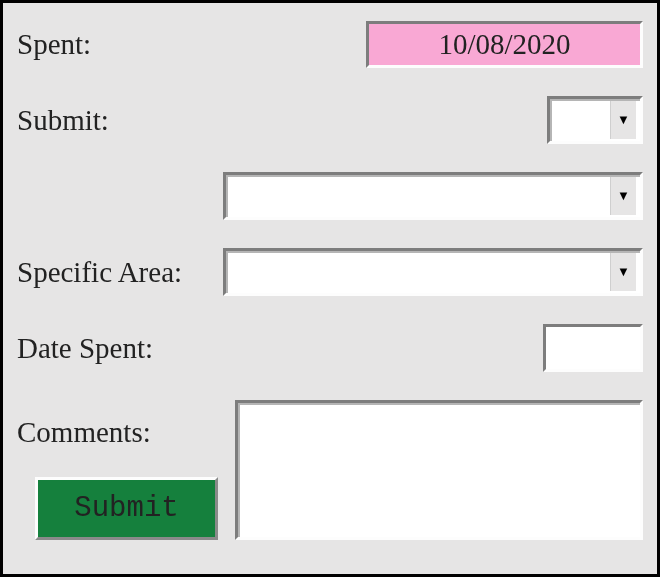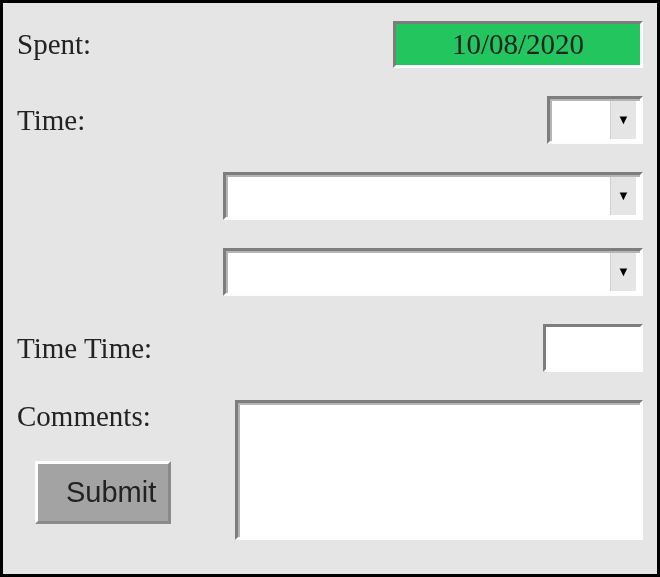--- a/index.html
+++ b/index.html
@@ -23,27 +23,27 @@
     .label {
       font-size: 29px;
       color: #222;
     }
     .spacer { flex: 1; }
 
     
     .date-input {
       font-family: "Times New Roman", Times, serif;
       font-size: 29px;
-      background: #22c55e;
+      background: #f9a8d4;
       border-top: 3px solid #7d7d7d;
       border-left: 3px solid #7d7d7d;
       border-right: 3px solid #fdfdfd;
       border-bottom: 3px solid #fdfdfd;
       padding: 4px 26px;
-      width: 250px;
+      width: 277px;
       text-align: center;
       color: #222;
     }
 
     
     .select-box {
       position: relative;
       background: #fff;
       border-top: 3px solid #7d7d7d;
       border-left: 3px solid #7d7d7d;
@@ -86,45 +86,45 @@
       height: 48px;
       width: 100px;
       font-family: inherit;
       font-size: 27px;
       padding: 0 6px;
     }
 
     
     .comments-row {
       display: flex;
-      align-items: flex-start;
+      align-items: flex-end;
     }
     .comments-left {
       width: 218px;
       display: flex;
       flex-direction: column;
       justify-content: space-between;
       padding-right: 8px;
     }
     .comments-label {
       font-size: 29px;
       color: #222;
       padding-top: 0;
     }
     .submit-btn {
-      font-family: Liberation Sans, sans-serif;
+      font-family: Liberation Mono, monospace;
       font-size: 29px;
       color: #222;
-      background: #a3a3a3;
+      background: #15803d;
       border-top: 3px solid #fdfdfd;
       border-left: 3px solid #fdfdfd;
       border-right: 3px solid #8a8a8a;
       border-bottom: 3px solid #8a8a8a;
       padding: 12px 28px;
-      width: 136px;
+      width: 183px;
       margin-left: 18px;
       margin-top: 28px;
       cursor: pointer;
     }
     .textarea {
       flex: 1;
       background: #fff;
       border-top: 3px solid #7d7d7d;
       border-left: 3px solid #7d7d7d;
       border-right: 3px solid #fdfdfd;
@@ -142,46 +142,47 @@
 
 <div class="panel">
 
   <div class="row">
     <span class="label">Spent:</span>
     <span class="spacer"></span>
     <input type="text" class="date-input" value="10/08/2020" style="">
   </div>
 
   <div class="row">
-    <span class="label">Time:</span>
+    <span class="label">Submit:</span>
     <span class="spacer"></span>
     <div class="select-box small">
       <span class="select-text"></span>
       <span class="select-arrow">▼</span>
     </div>
   </div>
 
   <div class="row">
     <span class="spacer"></span>
     <div class="select-box large">
       <span class="select-text"></span>
       <span class="select-arrow">▼</span>
     </div>
   </div>
 
   <div class="row">
+    <span class="label">Specific Area:</span>
     <span class="spacer"></span>
     <div class="select-box large">
       <span class="select-text"></span>
       <span class="select-arrow">▼</span>
     </div>
   </div>
 
   <div class="row">
-    <span class="label">Time Time:</span>
+    <span class="label">Date Spent:</span>
     <span class="spacer"></span>
     <input type="text" class="text-input" value="" style="">
   </div>
 
   <div class="comments-row">
     <div class="comments-left">
       <span class="comments-label">Comments:</span>
       <button class="submit-btn">Submit</button>
     </div>
     <textarea class="textarea" style=""></textarea>

